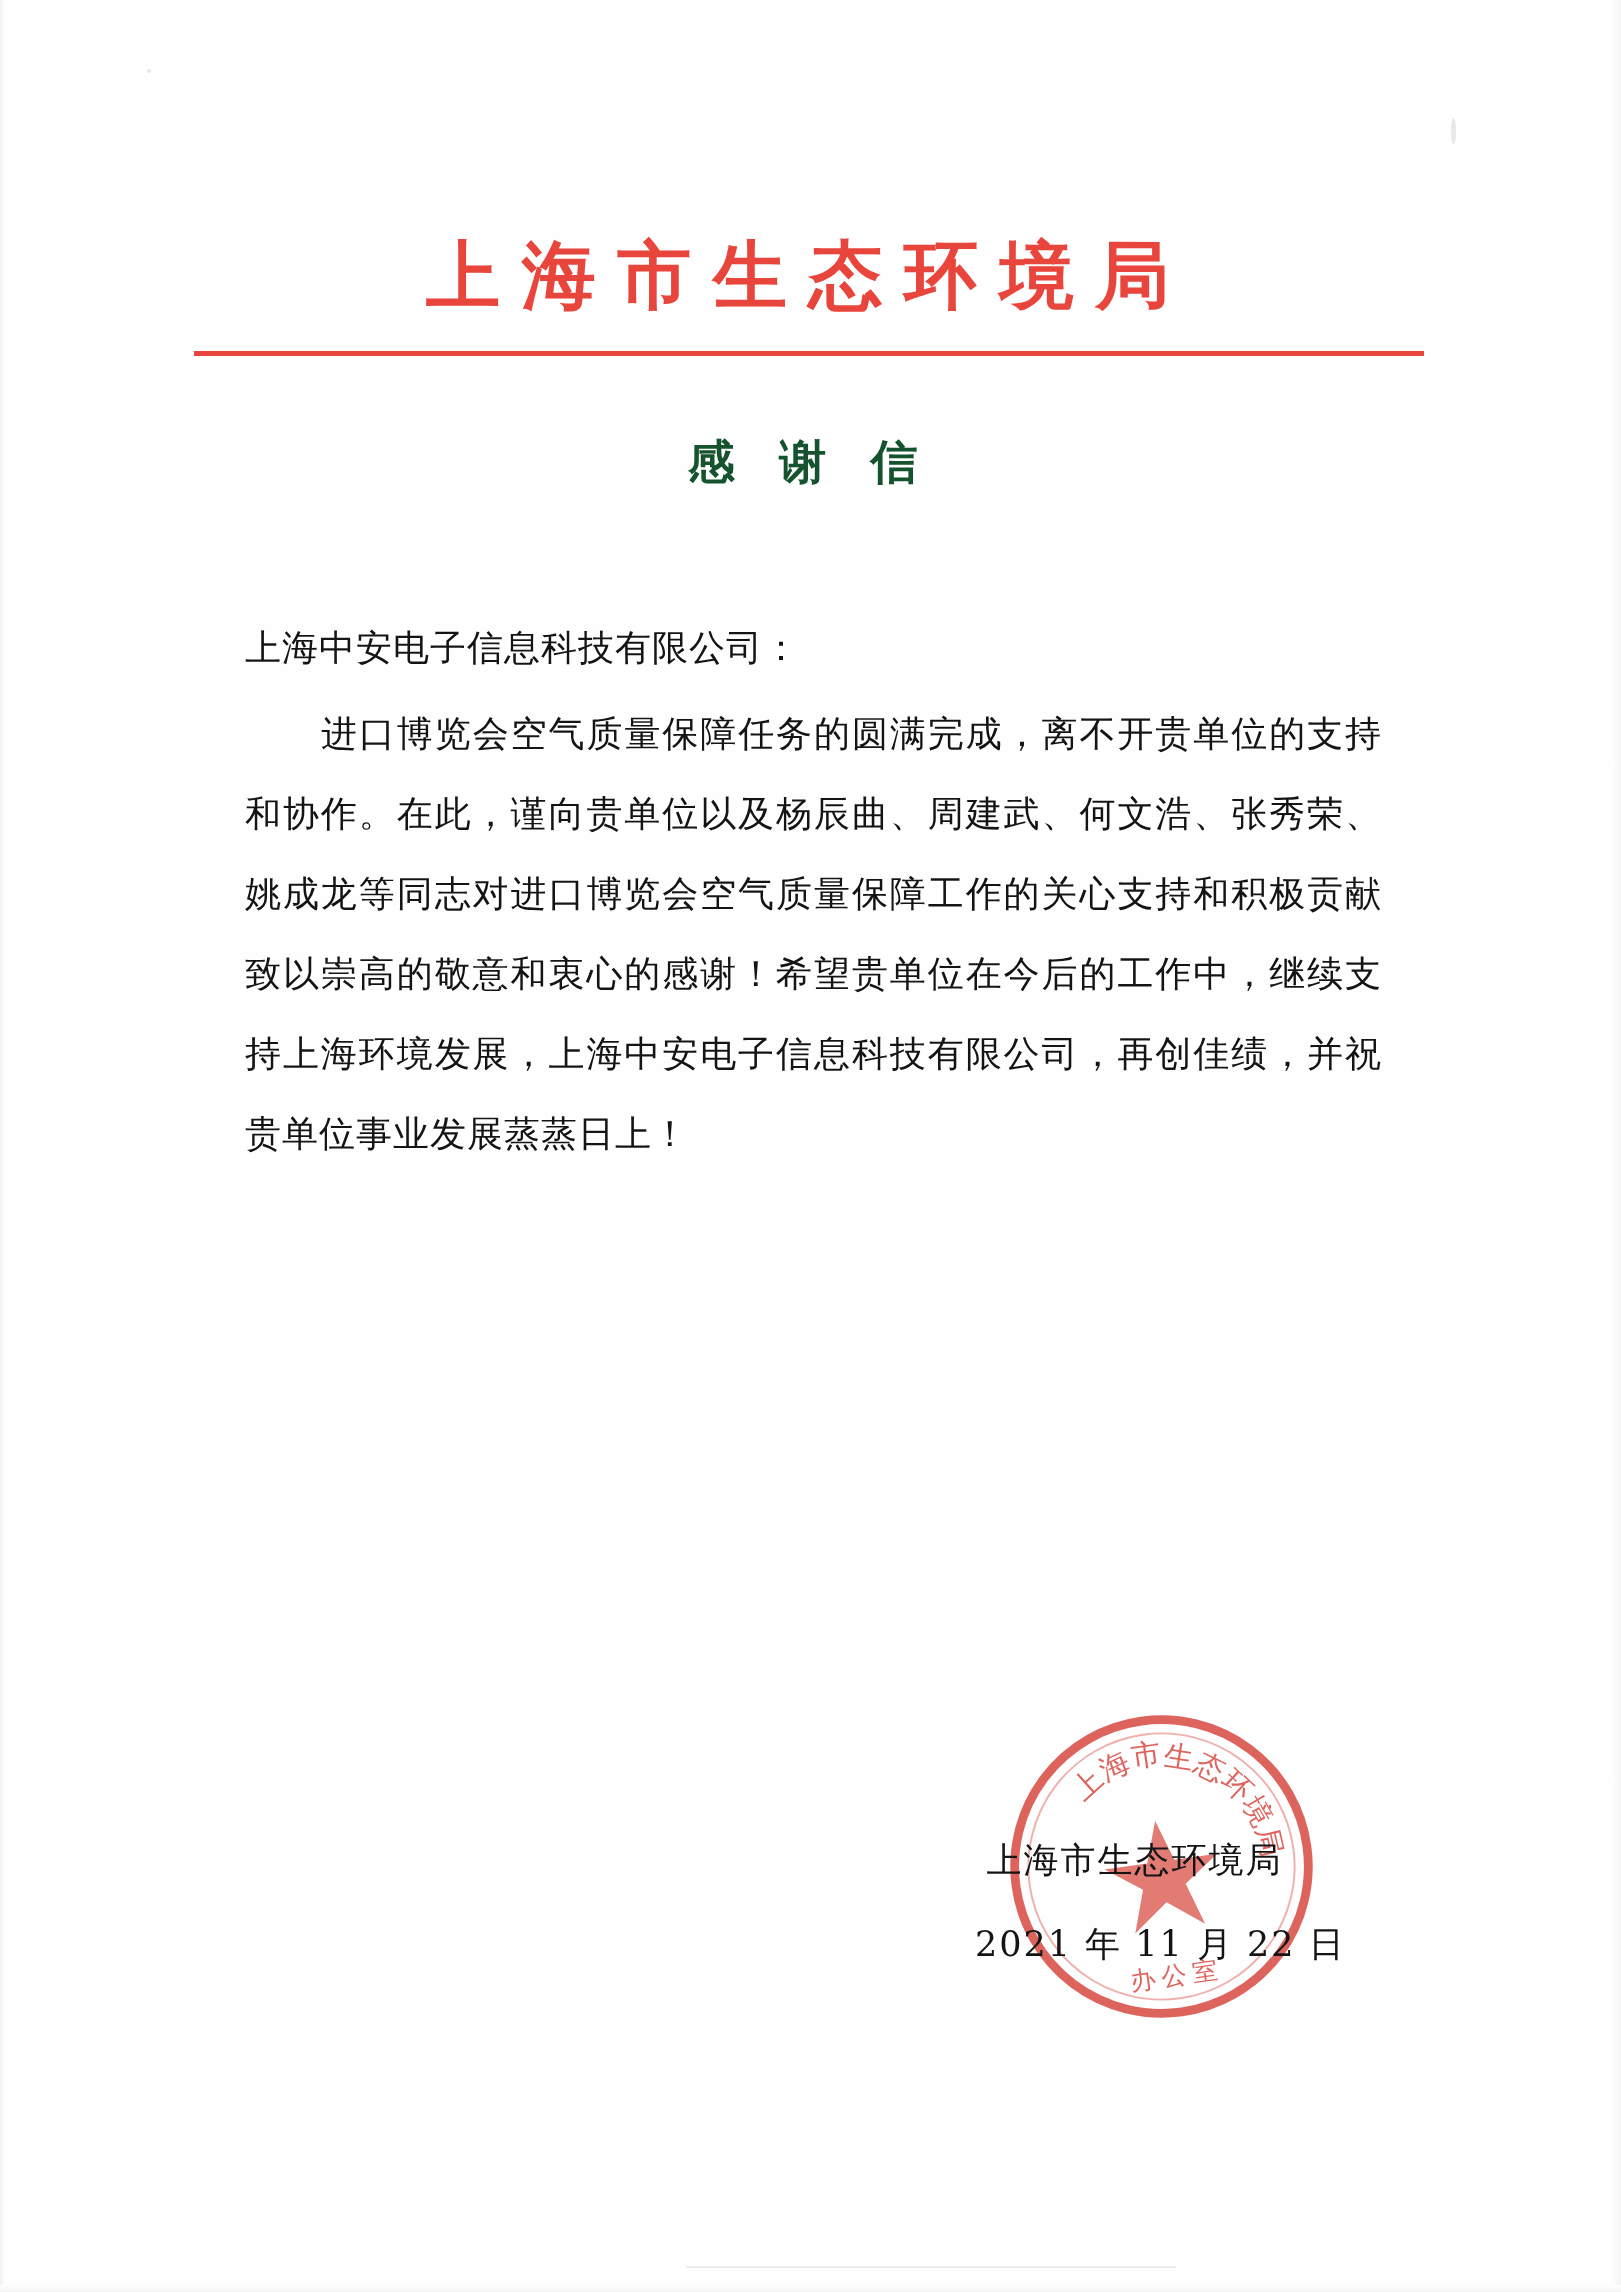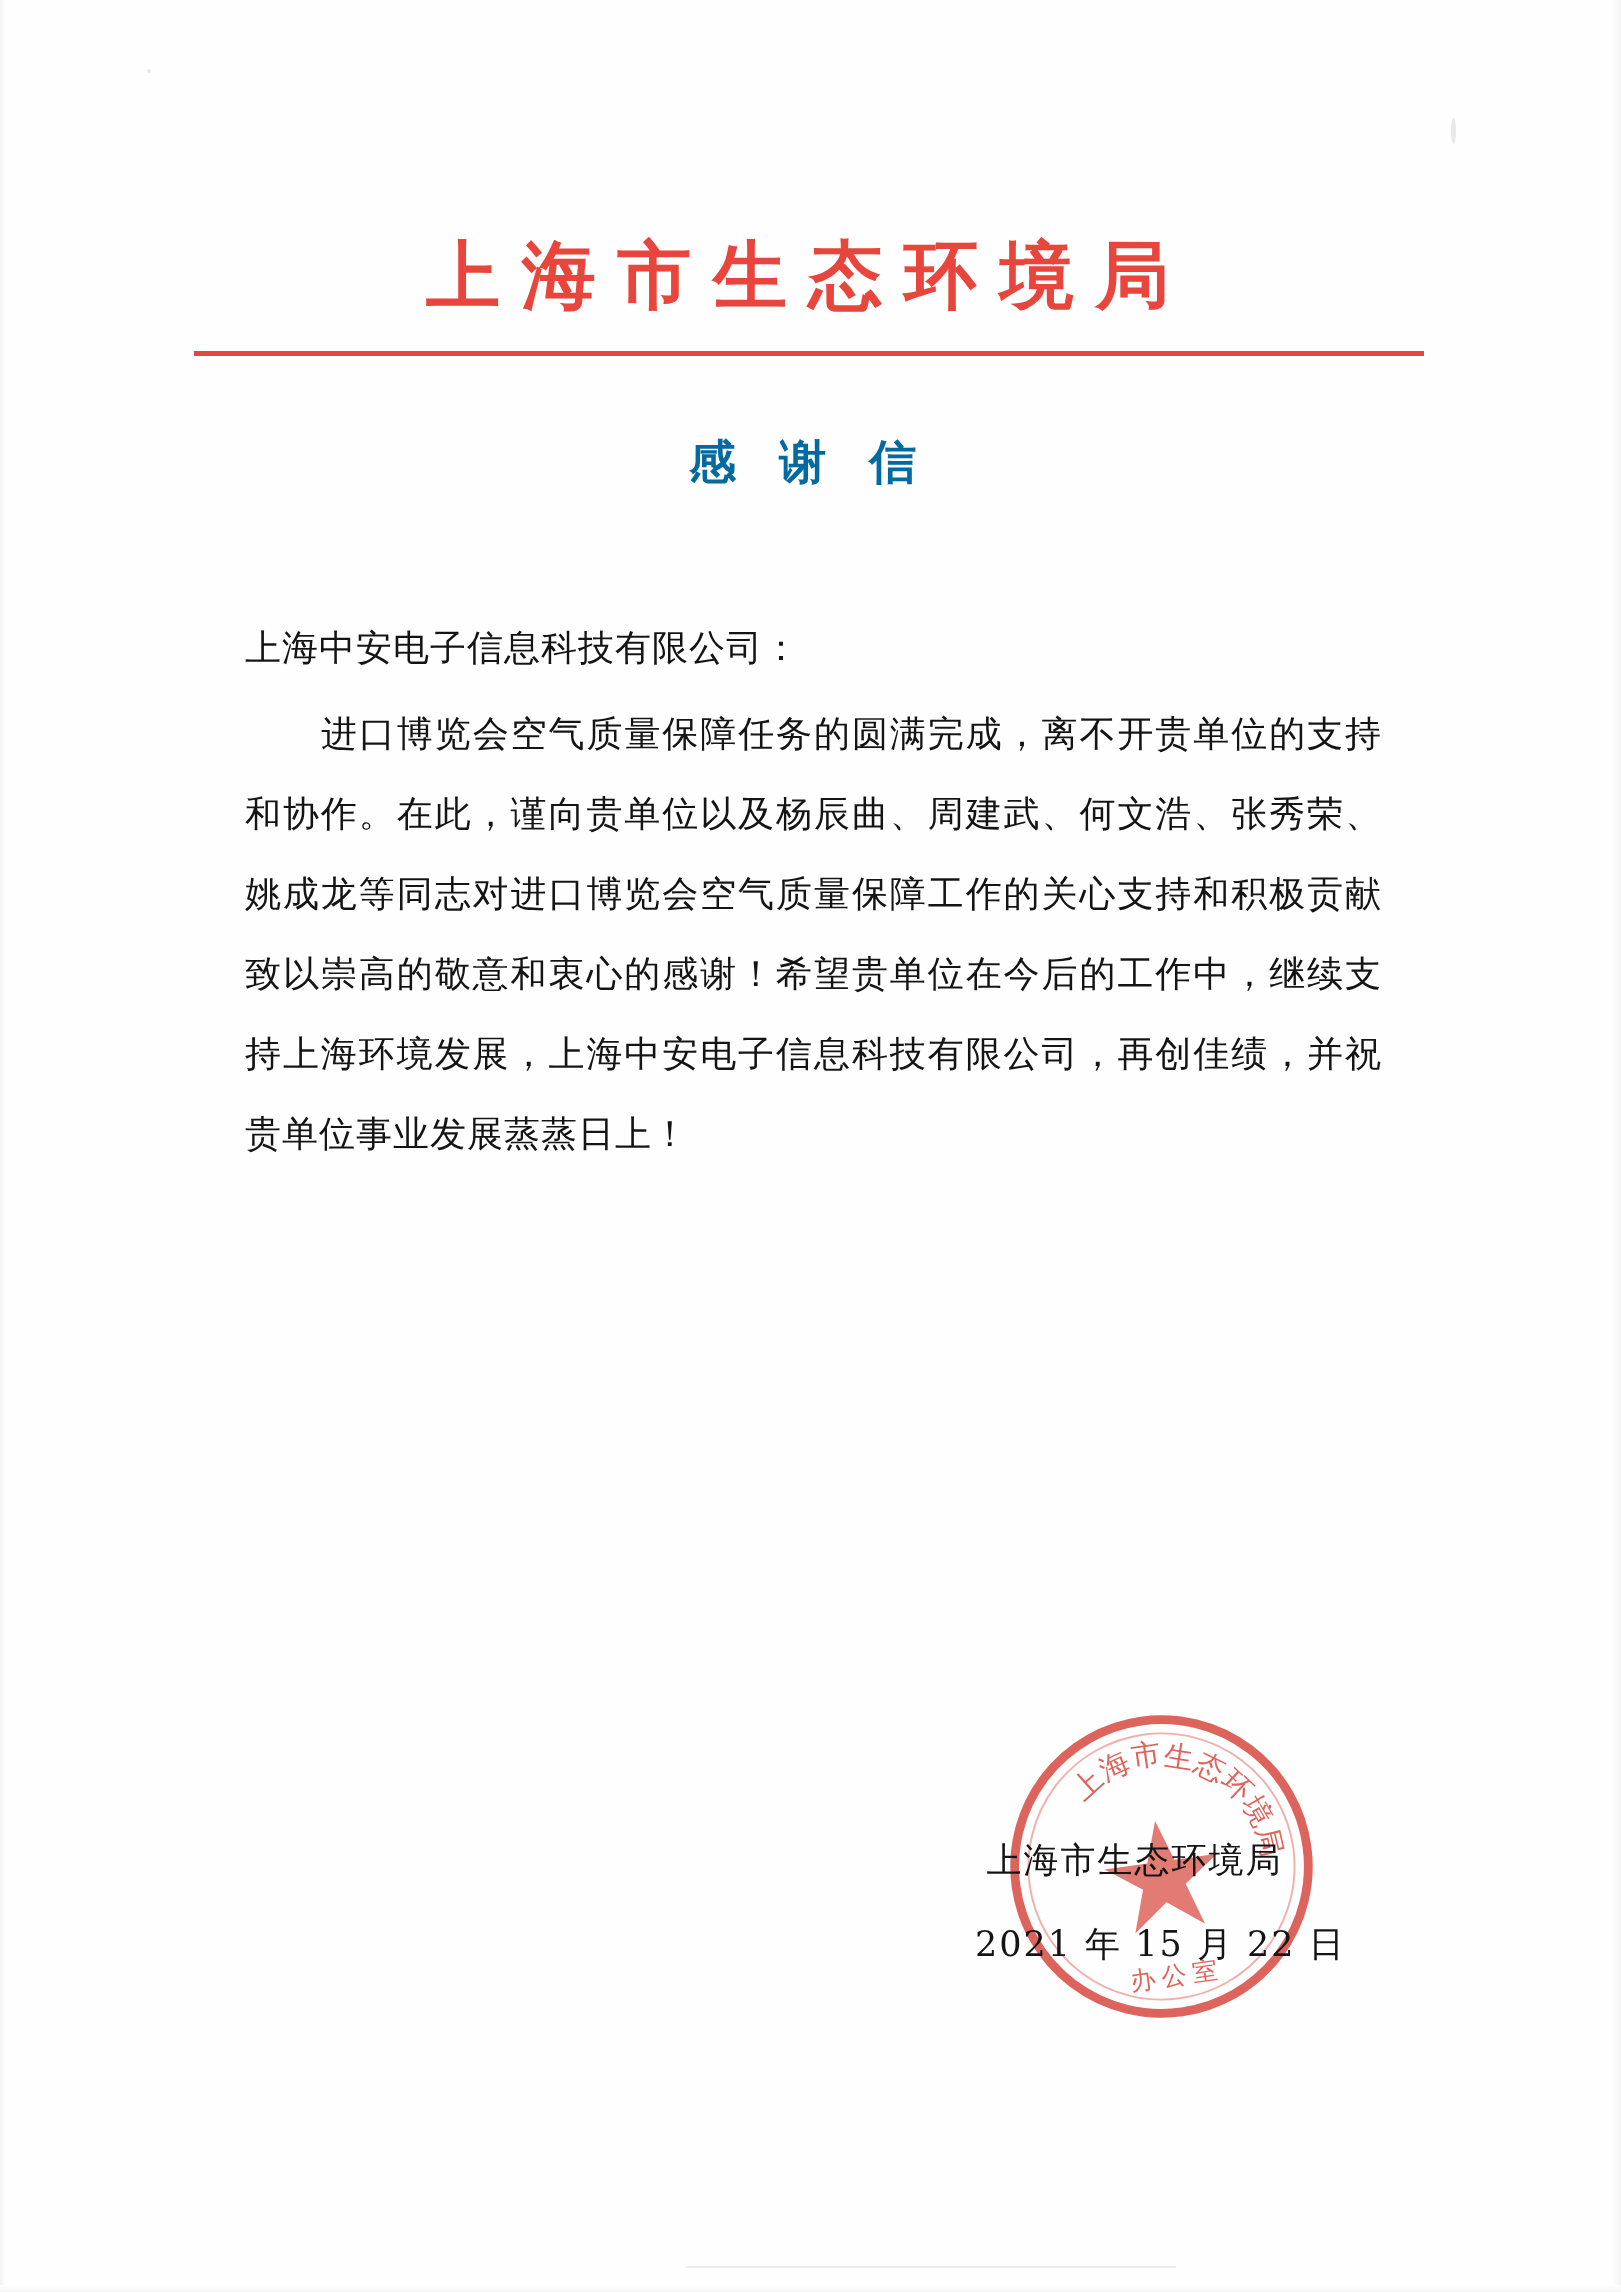--- a/index.html
+++ b/index.html
@@ -67,22 +67,22 @@
 
   .doc-title {
     position: absolute;
     left: 0;
     right: 0;
     top: 431px;
     text-align: center;
     font-size: 47px;
     font-weight: bold;
     letter-spacing: 15.7px;
-    color: #0369a1;
-    font-family: Liberation Serif, serif;
+    color: #14532d;
+    font-family: Liberation Sans, sans-serif;
   }
 
   .body-wrap {
     position: absolute;
     left: 245px;
     top: 608px;
     width: 1137px;
     color: #141414;
     font-size: 36px;
     line-height: 80px;
@@ -173,18 +173,18 @@
         <text x="165" y="62" fill="#d5392f" font-size="30" font-family="DejaVu Serif, serif" text-anchor="middle" transform="rotate(51 165 165)">环</text>
         <text x="165" y="62" fill="#d5392f" font-size="30" font-family="DejaVu Serif, serif" text-anchor="middle" transform="rotate(68 165 165)">境</text>
         <text x="165" y="62" fill="#d5392f" font-size="30" font-family="DejaVu Serif, serif" text-anchor="middle" transform="rotate(85 165 165)">局</text>
         <text x="165" y="286" fill="#d5392f" font-size="26" font-family="DejaVu Serif, serif" text-anchor="middle" letter-spacing="6">办公室</text>
       </g>
     </svg>
   </div>
 
   <div class="signature">
     <div class="sign-org">上海市生态环境局</div>
-    <div class="sign-date">2021 年 15 月 22 日</div>
+    <div class="sign-date">2021 年 11 月 22 日</div>
   </div>
 
   <div class="footer-line"></div>
 </div>
 
 
 </body></html>

